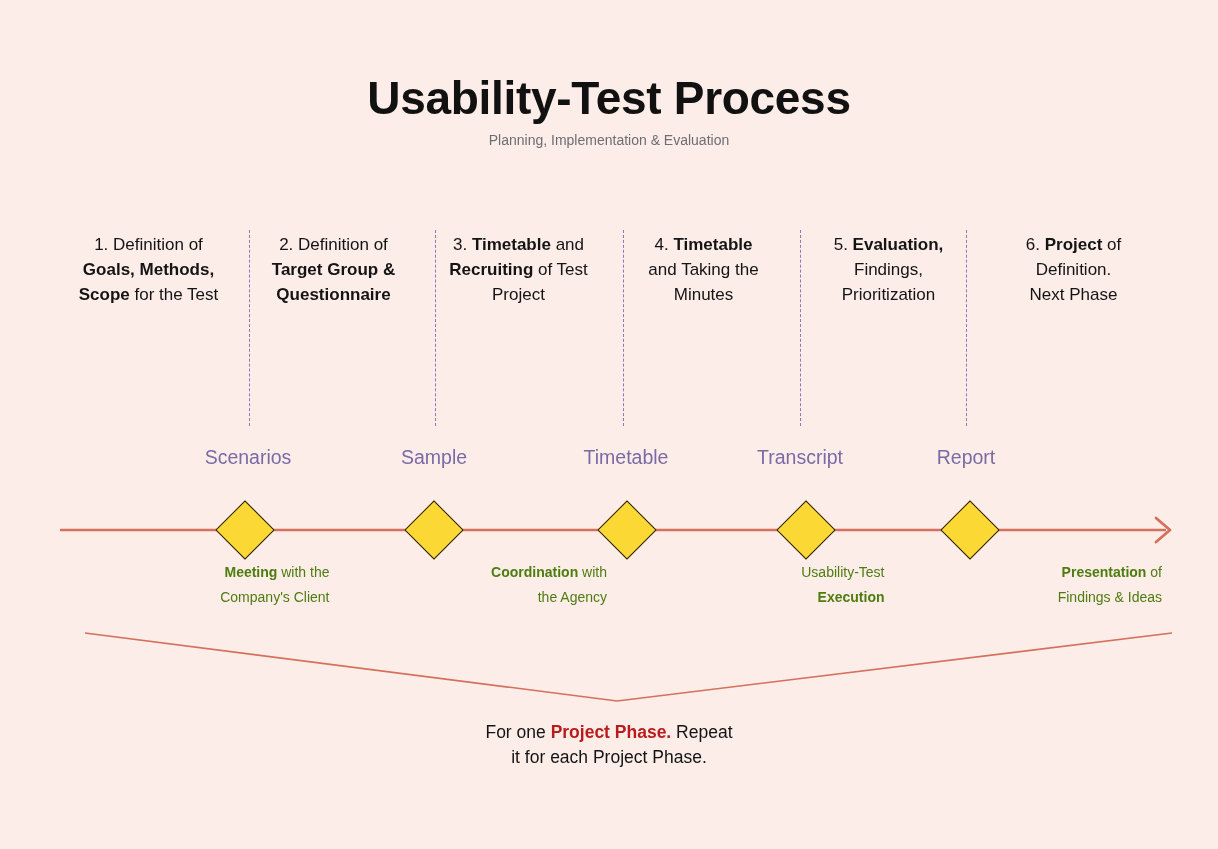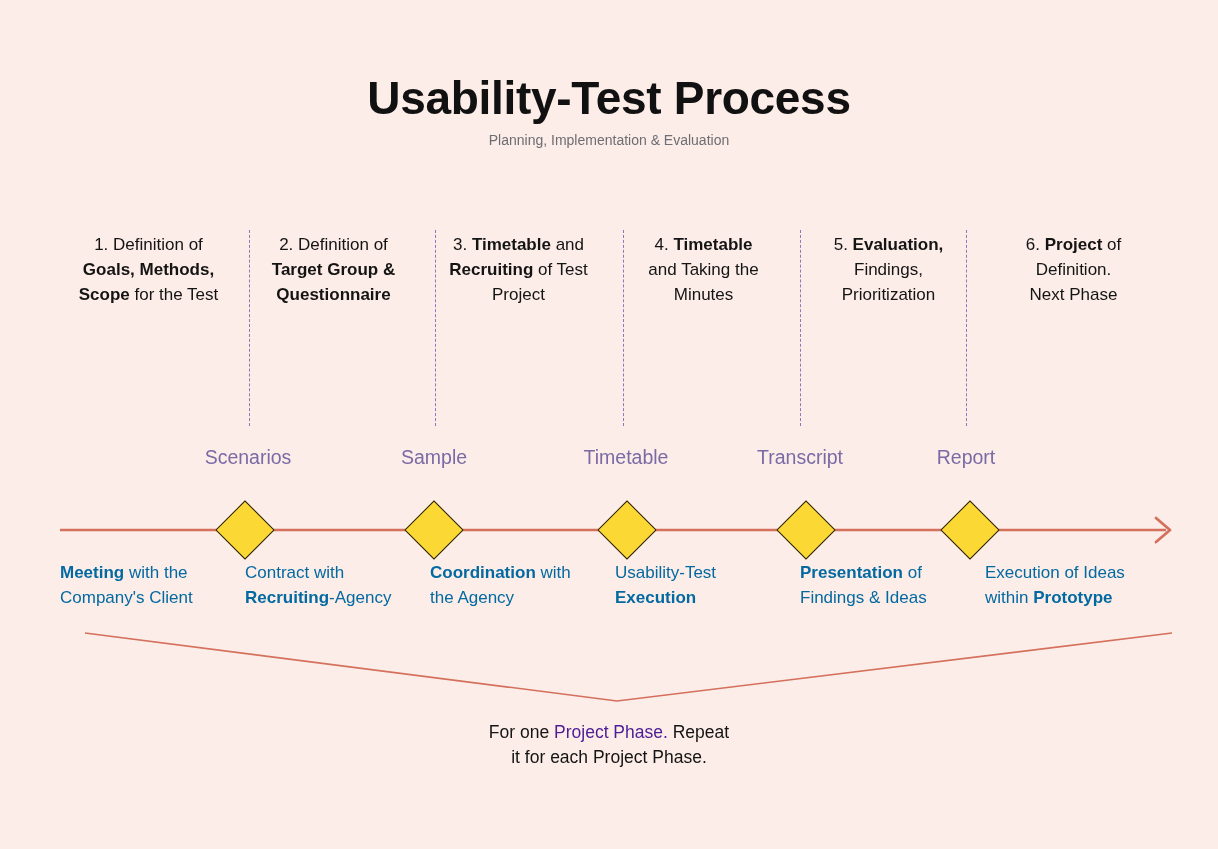--- a/index.html
+++ b/index.html
@@ -112,43 +112,43 @@
   
   .milestones {
     position: absolute;
     top: 560px;
     left: 56px;
     width: 1110px;
     display: flex;
   }
   .milestone {
     flex: 1 1 0;
-    text-align: left;
-    font-size: 17px;
+    text-align: right;
+    font-size: 14px;
     line-height: 25px;
-    color: #0369a1;
+    color: #4d7c0f;
     padding: 0 4px;
     box-sizing: border-box;
   }
   .milestone b { font-weight: bold; }
 
   
   .footer {
     position: absolute;
     top: 720px;
     left: 0;
     width: 1218px;
     text-align: center;
     font-size: 17.5px;
     line-height: 25px;
     color: #141414;
   }
   .footer .accent {
-    color: #4c1d95;
-    font-weight: normal;
+    color: #b91c1c;
+    font-weight: bold;
   }
 </style>
 </head>
 <body>
 
 <div class="canvas">
 
   <div class="header">
     <div class="title">Usability-Test Process</div>
     <div class="subtitle">Planning, Implementation &amp; Evaluation</div>
@@ -220,44 +220,36 @@
   <div class="diamond" style="left:806px; top:530px"></div>
   <div class="diamond" style="left:970px; top:530px"></div>
 
   <div class="milestones">
 
     <div class="milestone">
       <b>Meeting</b><span> with the</span><br>
       <span>Company's Client</span>
     </div>
 
-    <div class="milestone">
-      <span>Contract with</span><br>
-      <b>Recruiting</b><span>-Agency</span>
-    </div>
 
     <div class="milestone">
       <b>Coordination</b><span> with</span><br>
       <span>the Agency</span>
     </div>
 
     <div class="milestone">
       <span>Usability-Test</span><br>
       <b>Execution</b>
     </div>
 
     <div class="milestone">
       <b>Presentation</b><span> of</span><br>
       <span>Findings &amp; Ideas</span>
     </div>
 
-    <div class="milestone">
-      <span>Execution of Ideas</span><br>
-      <span>within </span><b>Prototype</b>
-    </div>
 
   </div>
 
   <div class="footer">
     <span>For one </span><span class="accent">Project Phase.</span><span> Repeat</span><br>
     <span>it for each Project Phase.</span>
   </div>
 
 </div>
 

